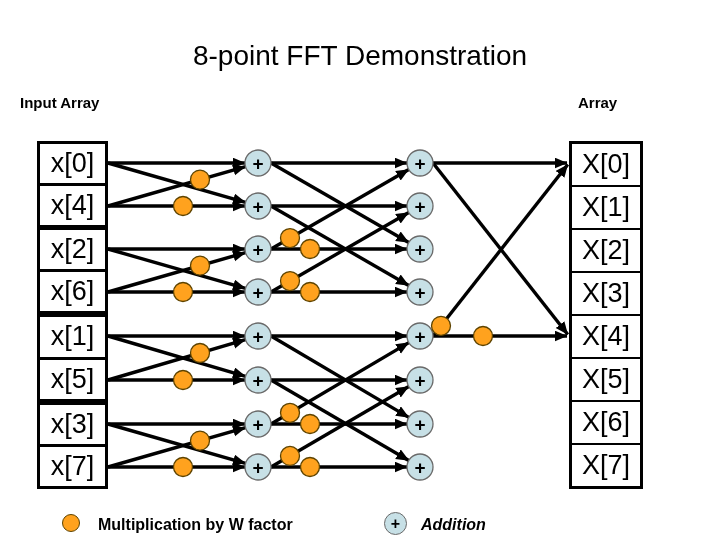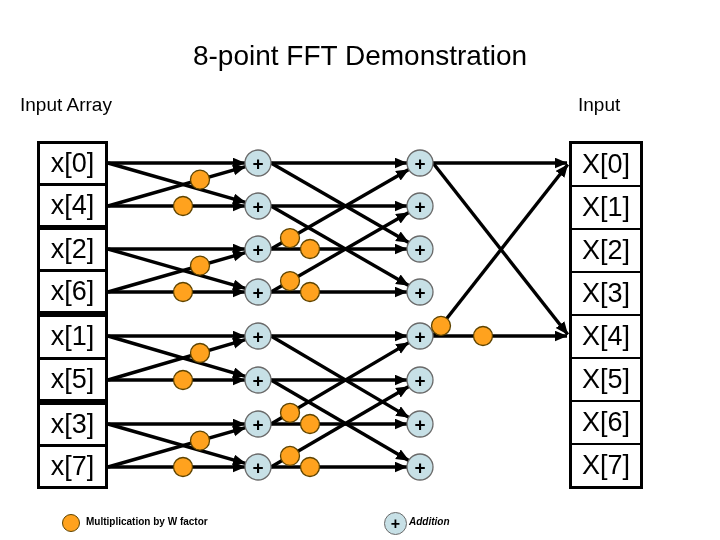--- a/index.html
+++ b/index.html
@@ -4,56 +4,56 @@
 <style>
   html,body{margin:0;padding:0;background:#fff;}
   .slide{
     position:relative;width:720px;height:540px;background:#ffffff;overflow:hidden;
     font-family:"Liberation Sans",sans-serif;color:#000;
   }
   .title{
     position:absolute;top:42px;left:0;right:0;text-align:center;
     font-size:28px;font-weight:400;line-height:1;white-space:nowrap;
   }
-  .col-label{position:absolute;font-size:19px;font-weight:400;}
+  .col-label{position:absolute;font-size:15px;font-weight:700;}
   .label-input{left:20px;top:94px;}
   .label-output{left:578px;top:94px;}
   svg.flow{position:absolute;left:0;top:0;width:720px;height:540px;}
   svg.flow text{font-family:"Liberation Sans",sans-serif;}
   .in-group{
     position:absolute;left:37px;width:71px;border:3px solid #000;background:#fff;
     display:flex;flex-direction:column;box-sizing:border-box;
   }
   .in-cell{flex:1;display:flex;align-items:center;justify-content:center;font-size:27px;}
   .in-cell.divider{border-bottom:3px solid #000;}
   .out-table{
     position:absolute;left:569px;top:141px;width:74px;height:348px;
     border:3px solid #000;background:#fff;display:flex;flex-direction:column;box-sizing:border-box;
   }
   .out-cell{flex:1;display:flex;align-items:center;justify-content:center;font-size:27px;border-bottom:2px solid #000;}
   .out-cell:last-child{border-bottom:none;}
-  .legend-item{position:absolute;font-size:10px;font-weight:700;}
+  .legend-item{position:absolute;font-size:16px;font-weight:700;margin-left:12px;}
   .legend-dot{
     position:absolute;width:18px;height:18px;border-radius:50%;
     background:var(--mult-fill,#ffa21e);border:1.4px solid var(--mult-stroke,#5d4300);box-sizing:border-box;
   }
   .legend-add{
     position:absolute;width:23px;height:23px;border-radius:50%;
     background:var(--add-fill,#c7e0e6);border:1.3px solid var(--add-stroke,#6a6a6a);box-sizing:border-box;
     display:flex;align-items:center;justify-content:center;font-size:16px;font-weight:700;
   }
 </style>
 </head>
 <body>
 
 <div class="slide">
 
   <div class="title">8-point FFT Demonstration</div>
   <div class="col-label label-input">Input Array</div>
-  <div class="col-label label-output">Input</div>
+  <div class="col-label label-output">Array</div>
 
   <svg class="flow" viewBox="0 0 720 540">
     <defs>
       <marker id="ah" markerUnits="userSpaceOnUse" markerWidth="15" markerHeight="13" refX="12.5" refY="5.5" orient="auto">
         <path d="M0,0 L13,5.5 L0,11 Z" fill="#000"></path>
       </marker>
     </defs>
     <g id="diagram-layer">
         <line x1="108" y1="163" x2="245" y2="163" stroke="#000000" stroke-width="3.4" marker-end="url(#ah)"></line>
         <line x1="108" y1="163" x2="245.50333733819858" y2="202.4176233702836" stroke="#000000" stroke-width="3.4" marker-end="url(#ah)"></line>

